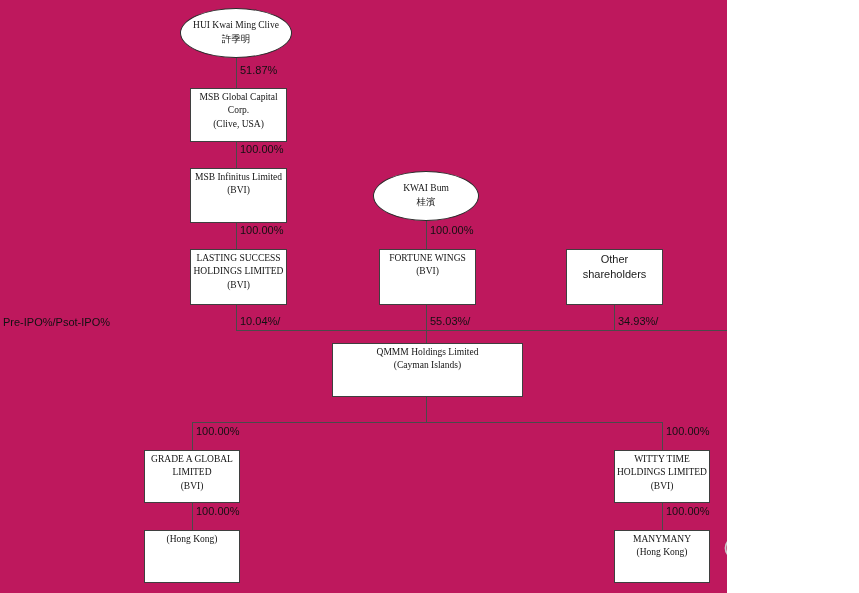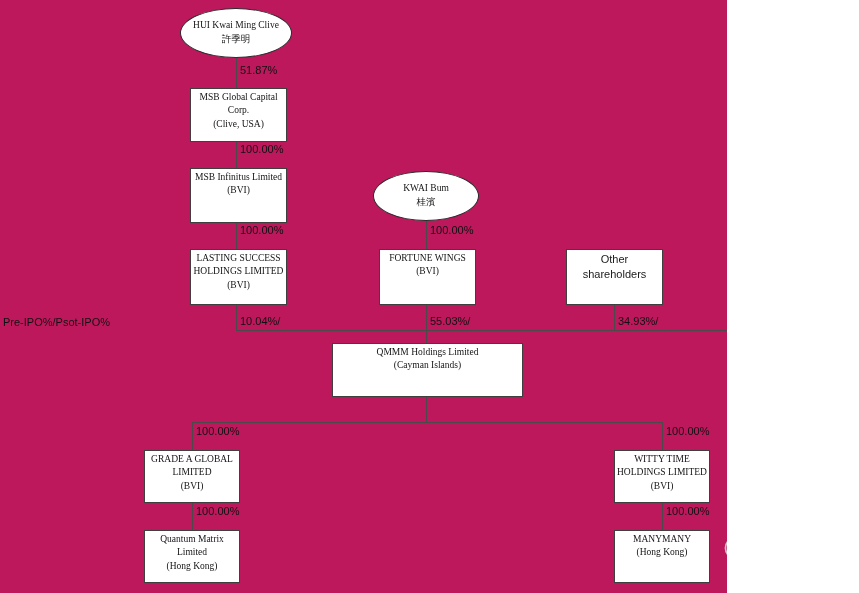--- a/index.html
+++ b/index.html
@@ -109,21 +109,20 @@
     <div>(BVI)</div>
   </div>
 
   <div class="node" style="left:614px;top:450px;width:96px;height:53px">
     <div>WITTY TIME</div>
     <div>HOLDINGS LIMITED</div>
     <div>(BVI)</div>
   </div>
 
   <div class="node" style="left:144px;top:530px;width:96px;height:53px">
-    <div>Quantum Matrix Limited</div>
     <div>(Hong Kong)</div>
   </div>
 
   <div class="node" style="left:614px;top:530px;width:96px;height:53px">
     <div>MANYMANY</div>
     <div>(Hong Kong)</div>
   </div>
 
   <div class="lbl" style="left:240px;top:64px">51.87%</div>
   <div class="lbl" style="left:240px;top:143px">100.00%</div>

